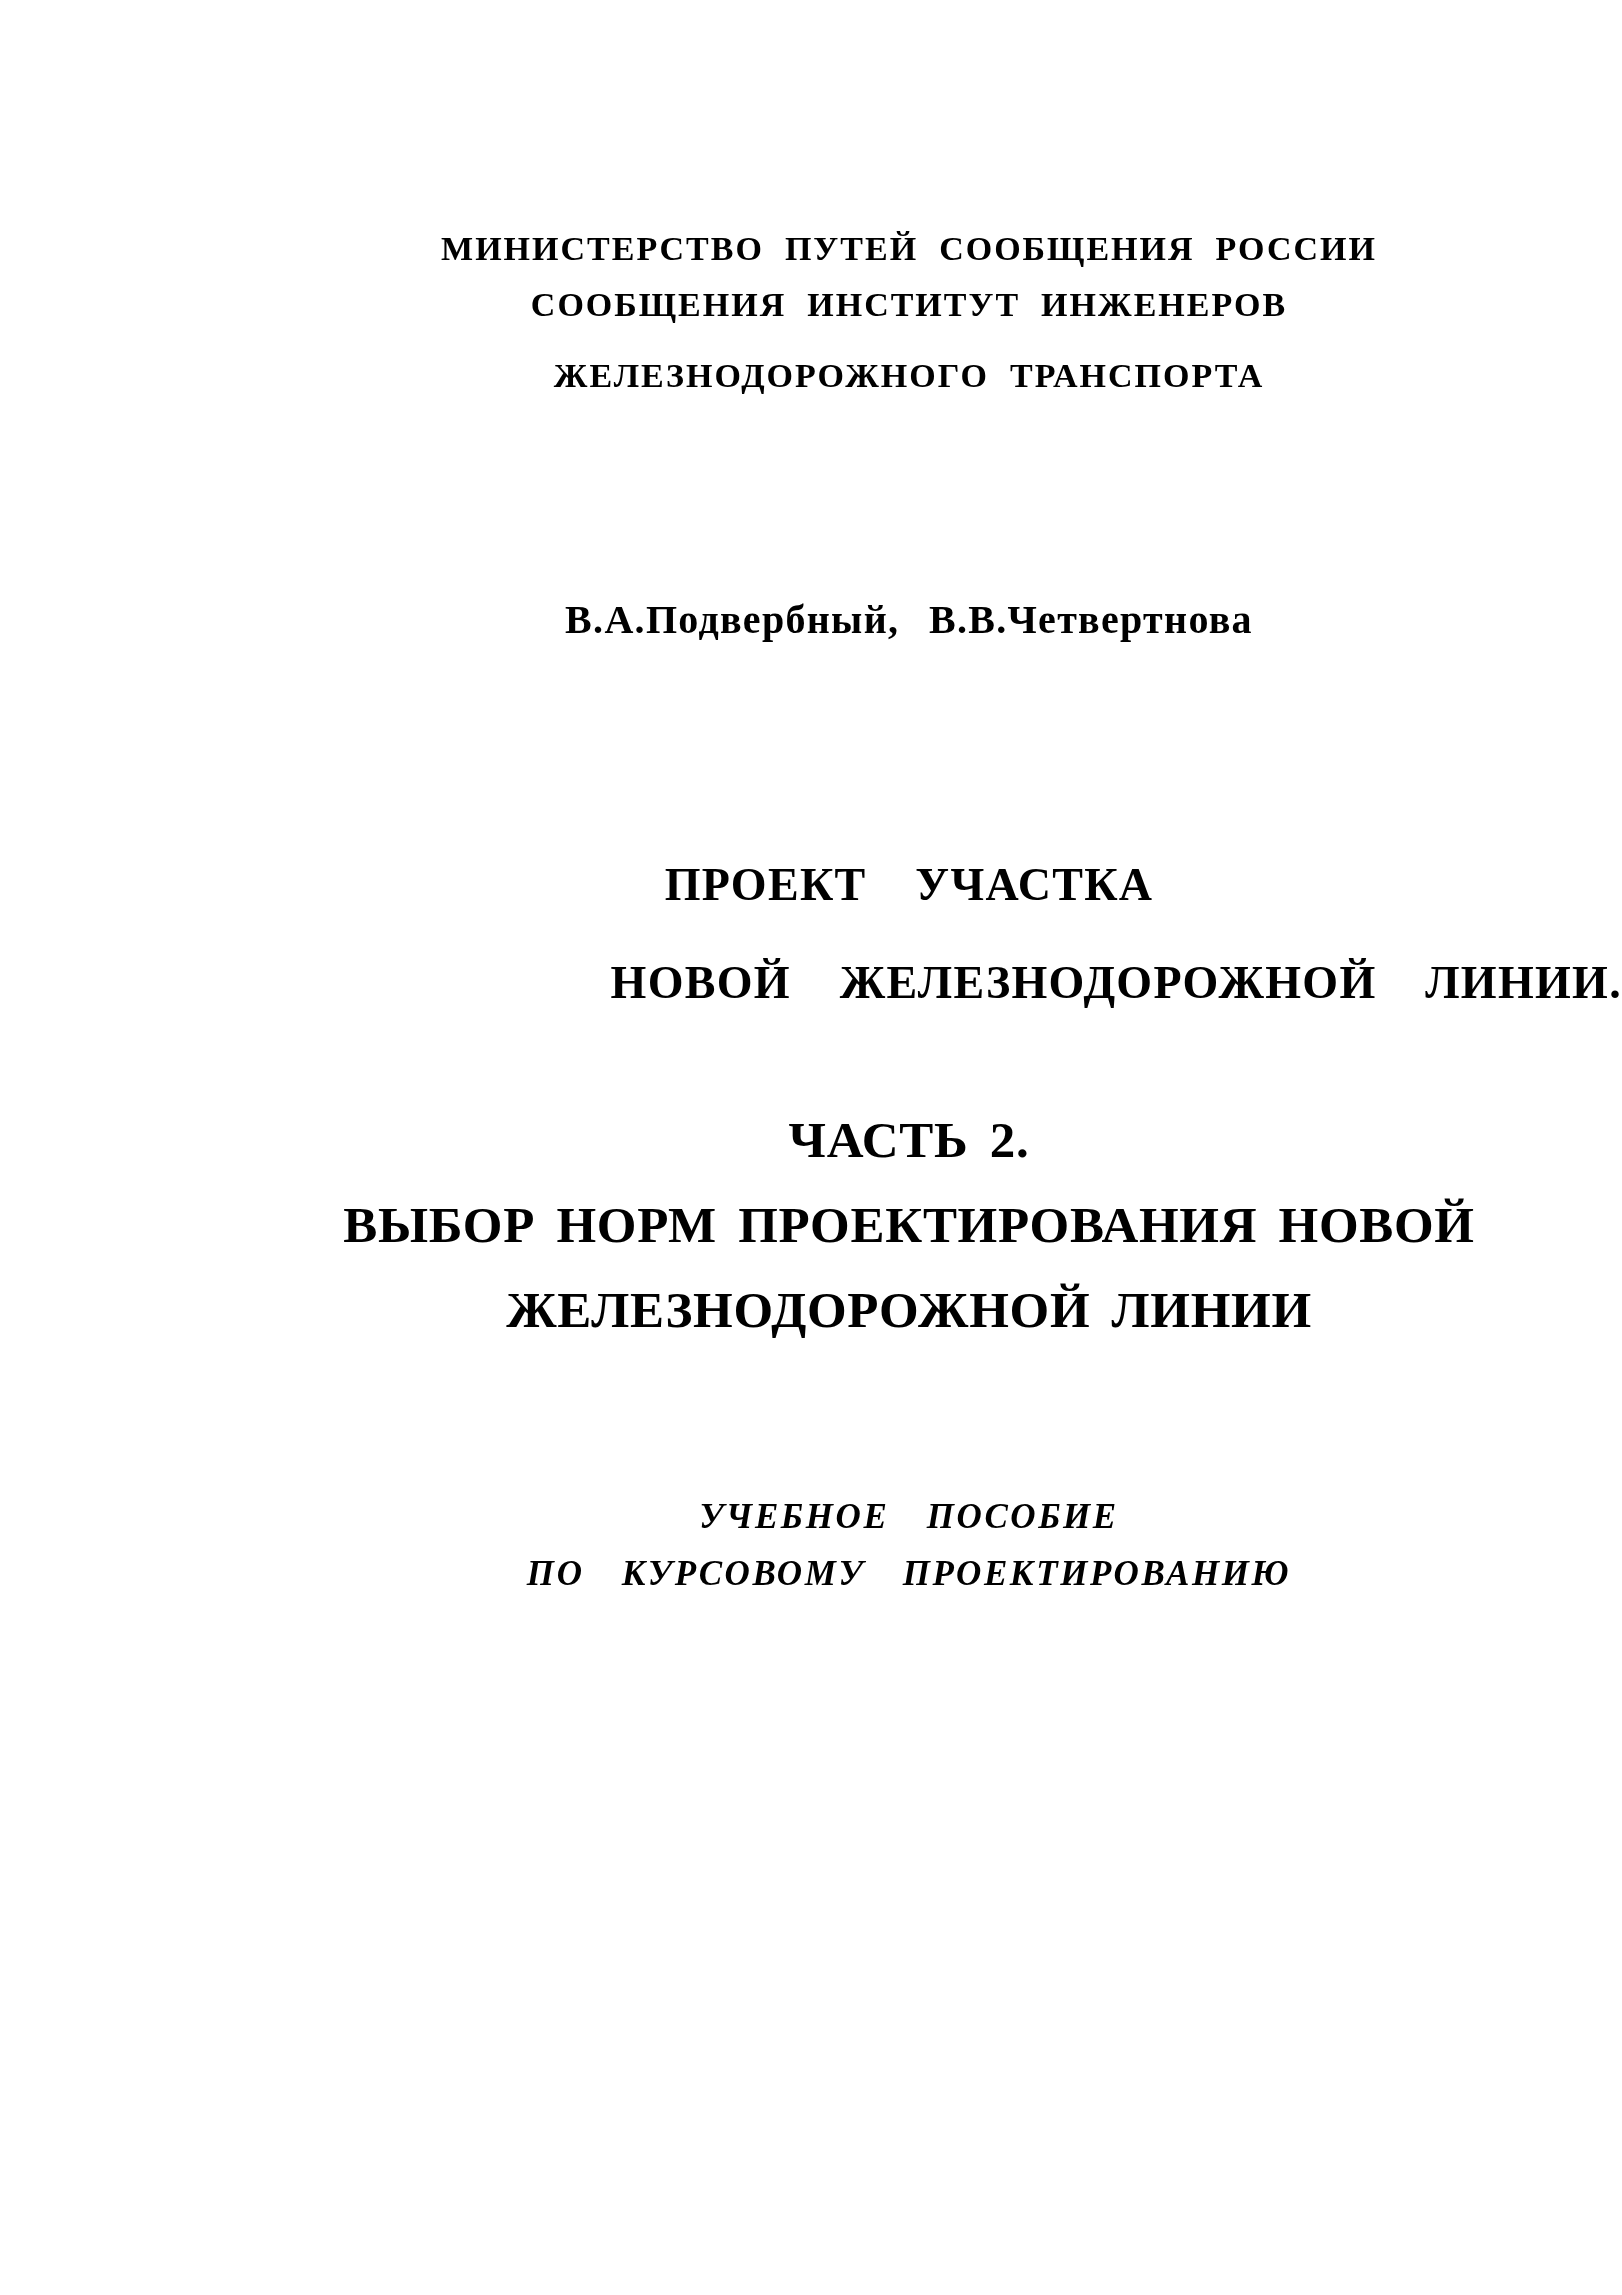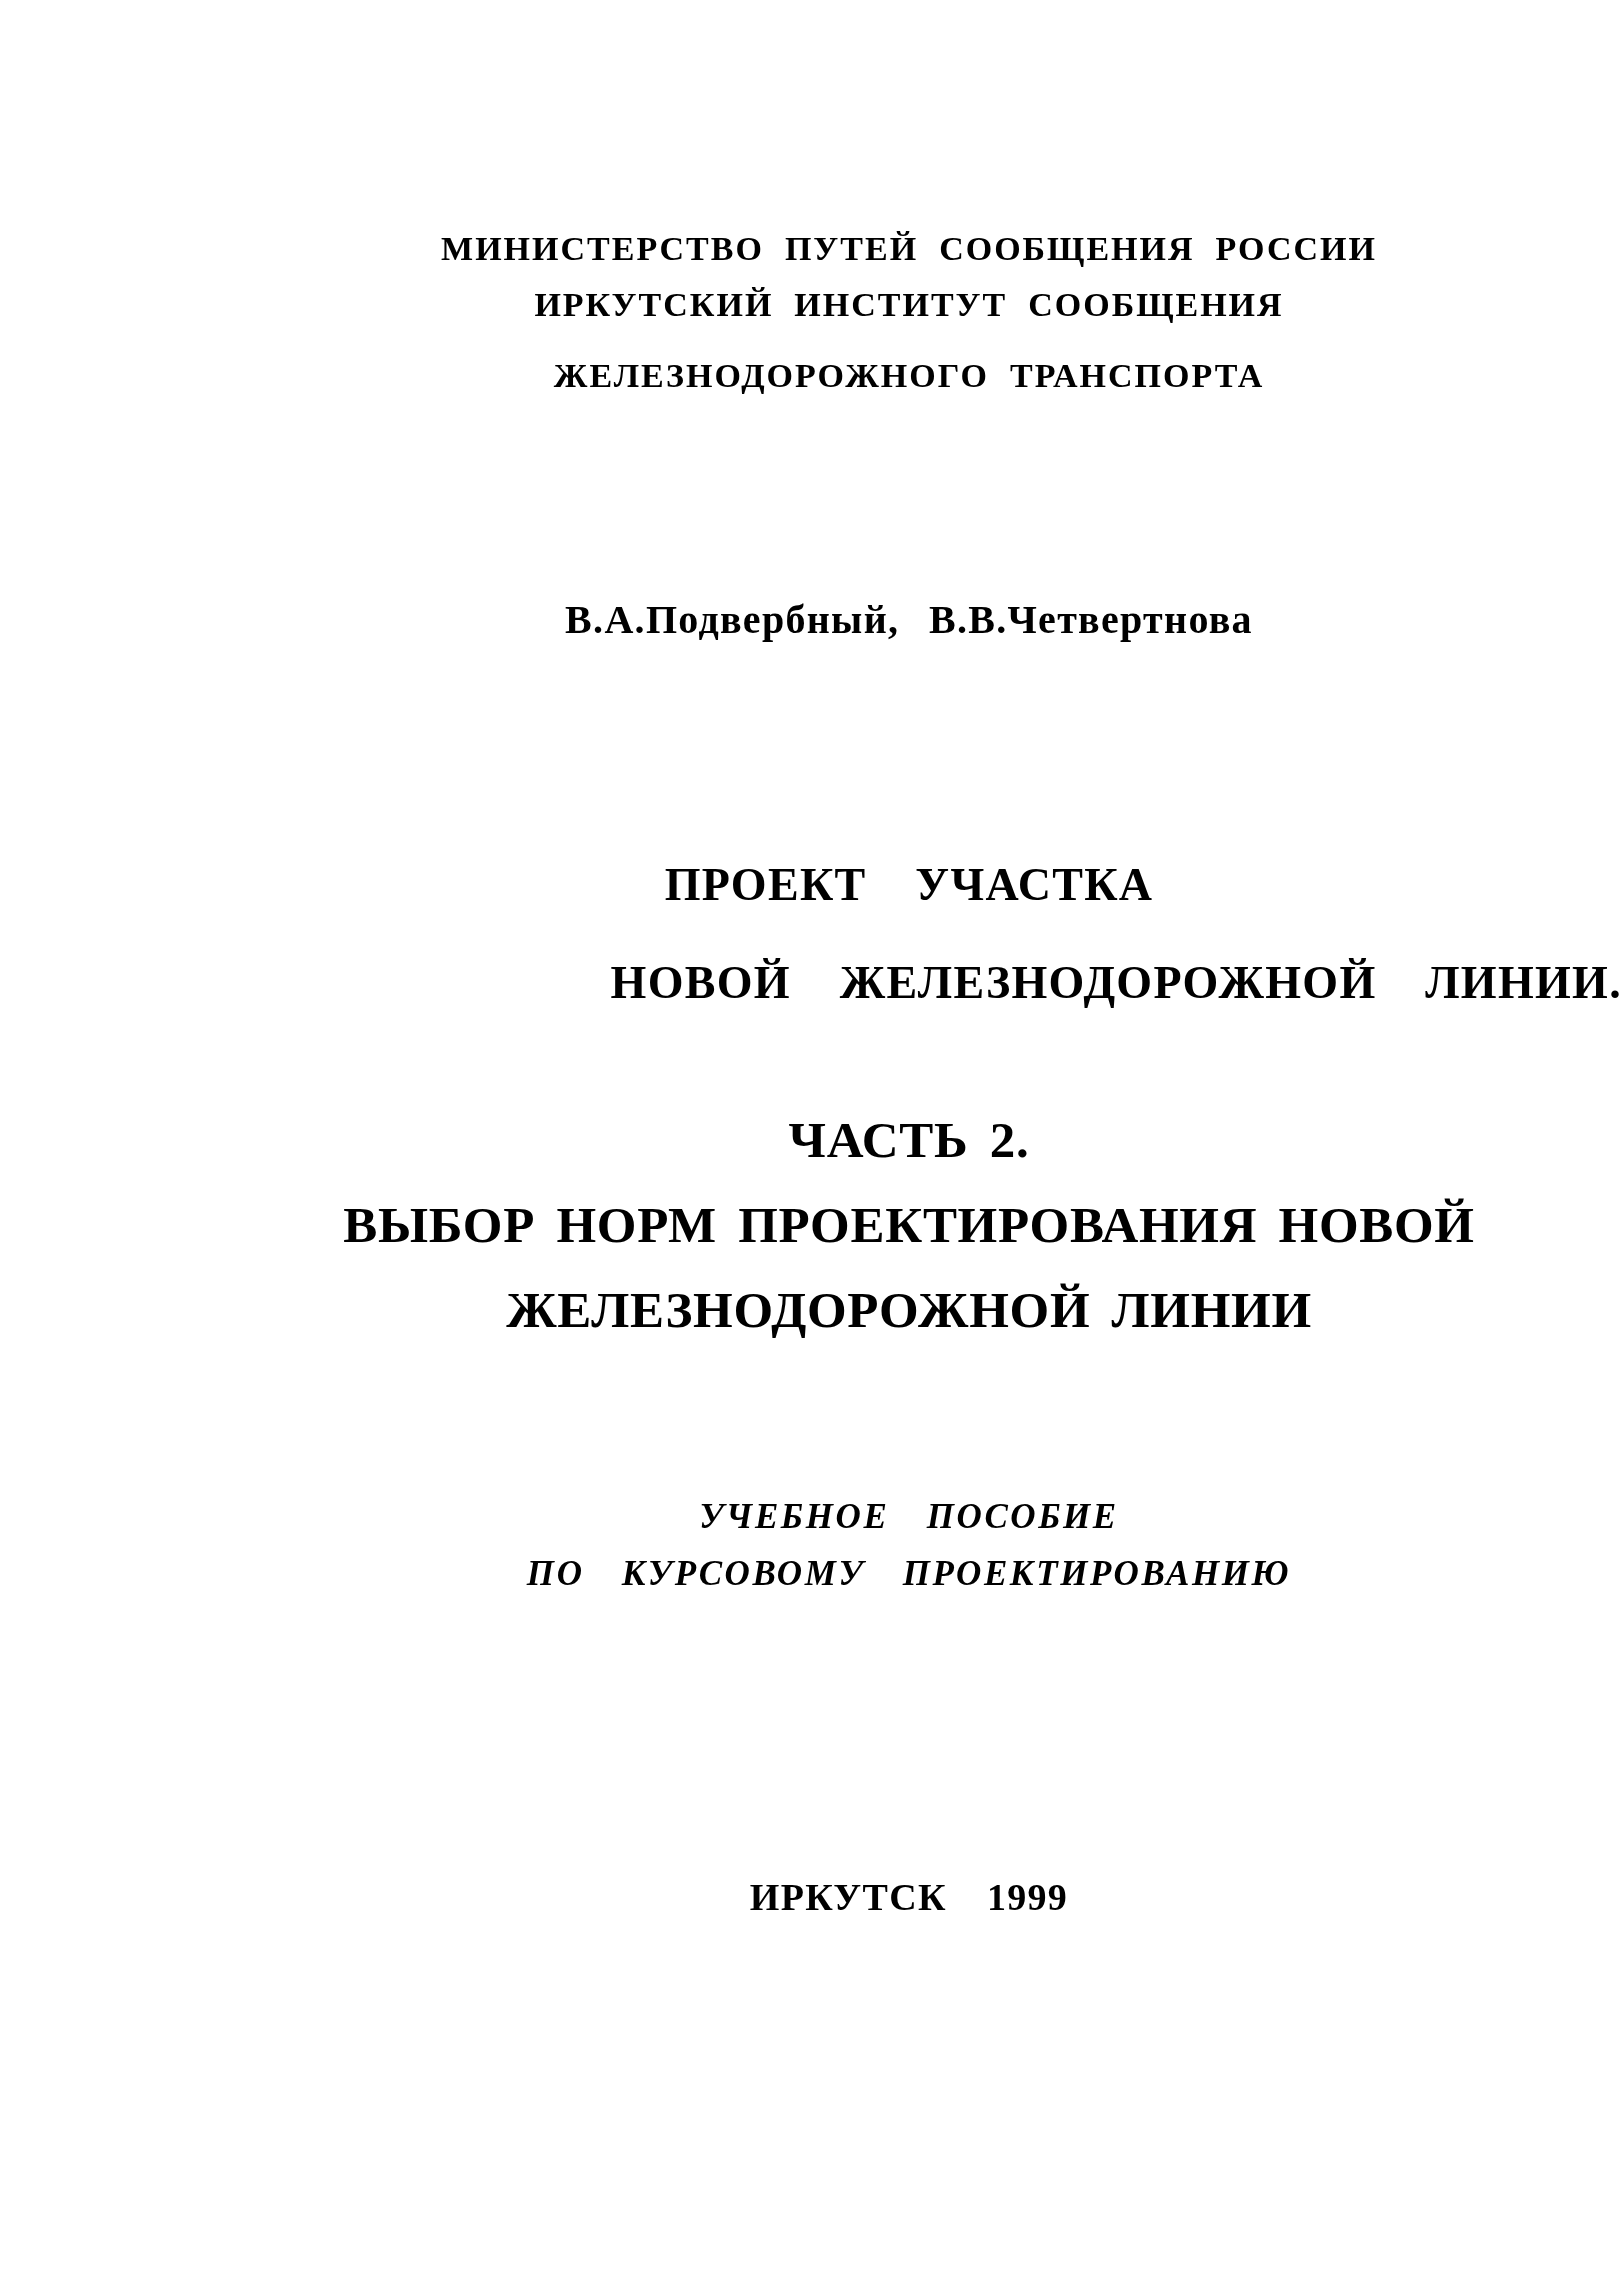--- a/index.html
+++ b/index.html
@@ -72,36 +72,35 @@
   .sub-2    { top: 1553px; }
   .imprint  { top: 1875px; }
 </style>
 </head>
 <body>
 
 <div class="page">
 
   <div class="line institution inst-1">МИНИСТЕРСТВО ПУТЕЙ СООБЩЕНИЯ РОССИИ</div>
 
-  <div class="line institution inst-2">ИРКУТСКИЙ ИНСТИТУТ СООБЩЕНИЯ</div>
+  <div class="line institution inst-2">СООБЩЕНИЯ ИНСТИТУТ ИНЖЕНЕРОВ</div>
 
   <div class="line institution inst-3">ЖЕЛЕЗНОДОРОЖНОГО ТРАНСПОРТА</div>
 
   <div class="line authors">В.А.Подвербный, В.В.Четвертнова</div>
 
   <div class="line title-line title-1">ПРОЕКТ УЧАСТКА</div>
 
   <div class="line title-line title-2">НОВОЙ ЖЕЛЕЗНОДОРОЖНОЙ ЛИНИИ.</div>
 
   <div class="line part-line part-1">ЧАСТЬ 2.</div>
 
   <div class="line part-line part-2">ВЫБОР НОРМ ПРОЕКТИРОВАНИЯ НОВОЙ</div>
 
   <div class="line part-line part-3">ЖЕЛЕЗНОДОРОЖНОЙ ЛИНИИ</div>
 
   <div class="line subtitle-line sub-1">УЧЕБНОЕ ПОСОБИЕ</div>
 
   <div class="line subtitle-line sub-2">ПО КУРСОВОМУ ПРОЕКТИРОВАНИЮ</div>
 
-  <div class="line imprint-line imprint">ИРКУТСК 1999</div>
 
 </div>
 
 
 </body></html>

